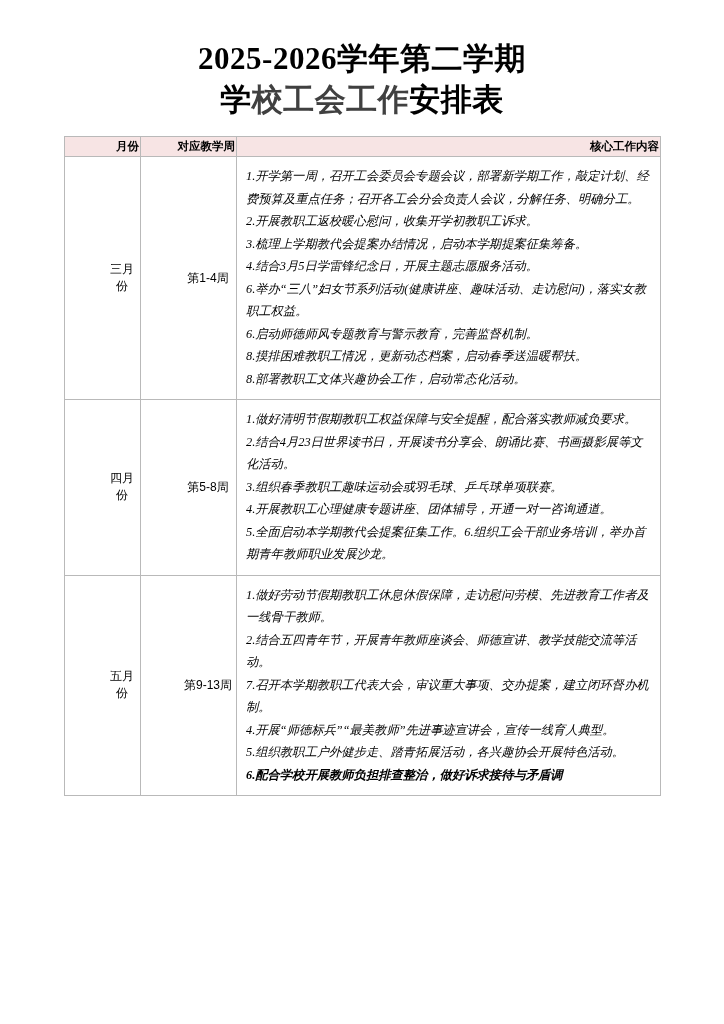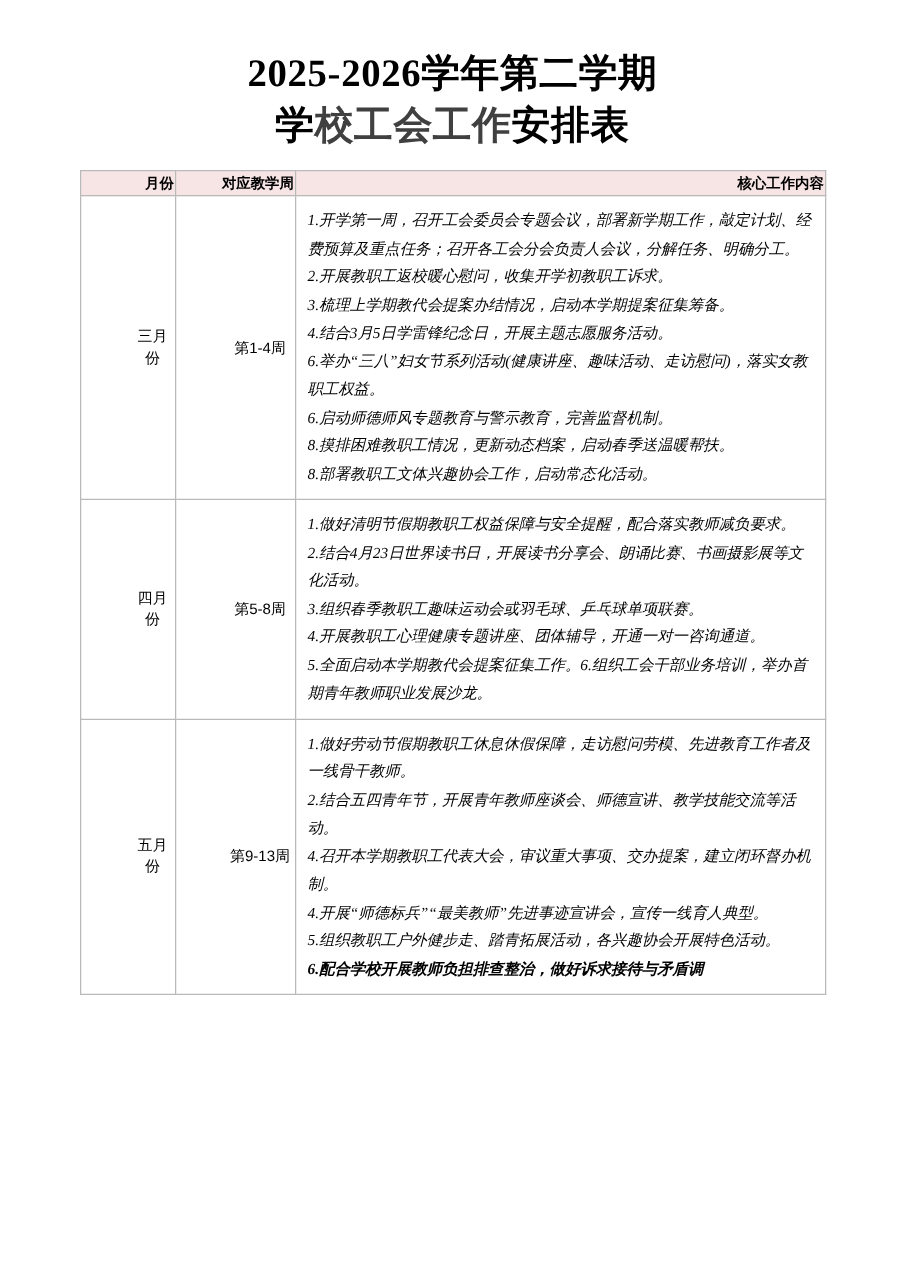--- a/index.html
+++ b/index.html
@@ -135,21 +135,21 @@
               <p>4.开展教职工心理健康专题讲座、团体辅导，开通一对一咨询通道。</p>
               <p>5.全面启动本学期教代会提案征集工作。6.组织工会干部业务培训，举办首期青年教师职业发展沙龙。</p>
             </td>
           </tr>
           <tr>
             <td class="month">五月份</td>
             <td class="weeks">第9-13周</td>
             <td class="content">
               <p>1.做好劳动节假期教职工休息休假保障，走访慰问劳模、先进教育工作者及一线骨干教师。</p>
               <p>2.结合五四青年节，开展青年教师座谈会、师德宣讲、教学技能交流等活动。</p>
-              <p>4.召开本学期教职工代表大会，审议重大事项、交办提案，建立闭环督办机制。</p>
+              <p>7.召开本学期教职工代表大会，审议重大事项、交办提案，建立闭环督办机制。</p>
               <p>4.开展“师德标兵”“最美教师”先进事迹宣讲会，宣传一线育人典型。</p>
               <p>5.组织教职工户外健步走、踏青拓展活动，各兴趣协会开展特色活动。</p>
               <p class="bold-line">6.配合学校开展教师负担排查整治，做好诉求接待与矛盾调</p>
             </td>
           </tr>
         </tbody>
     </table>
   </div>
 
 </div>

